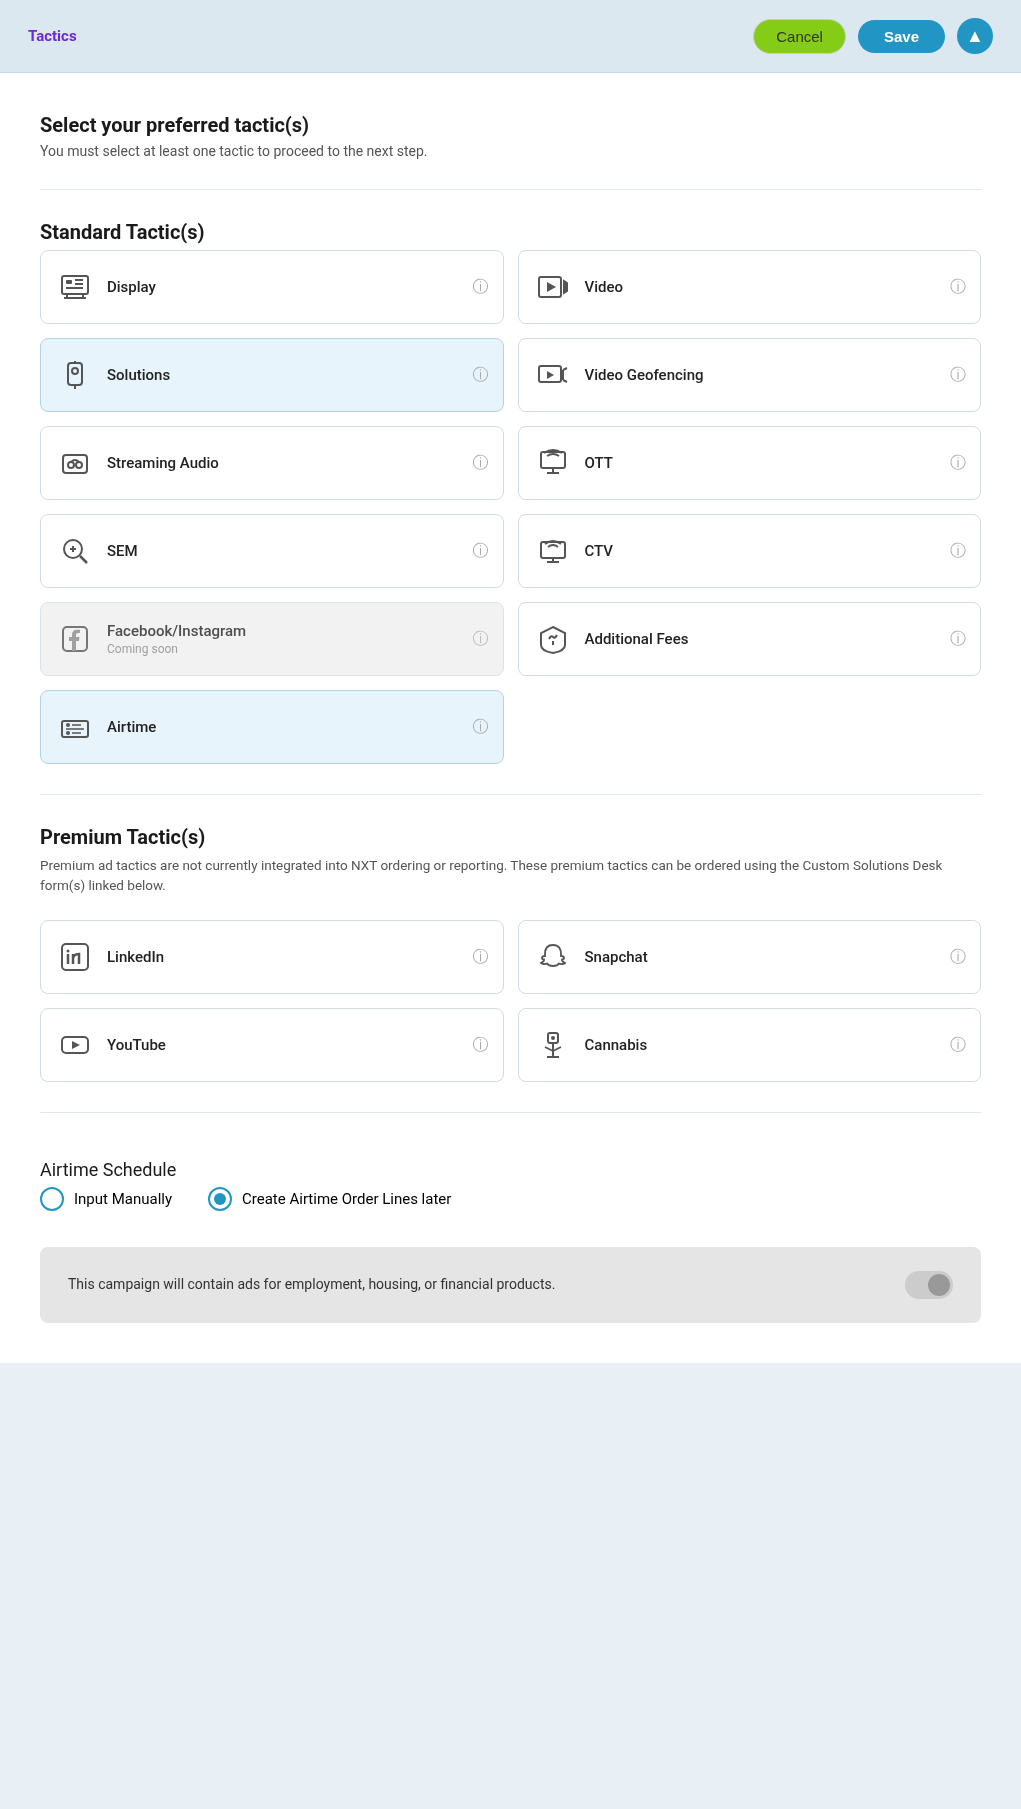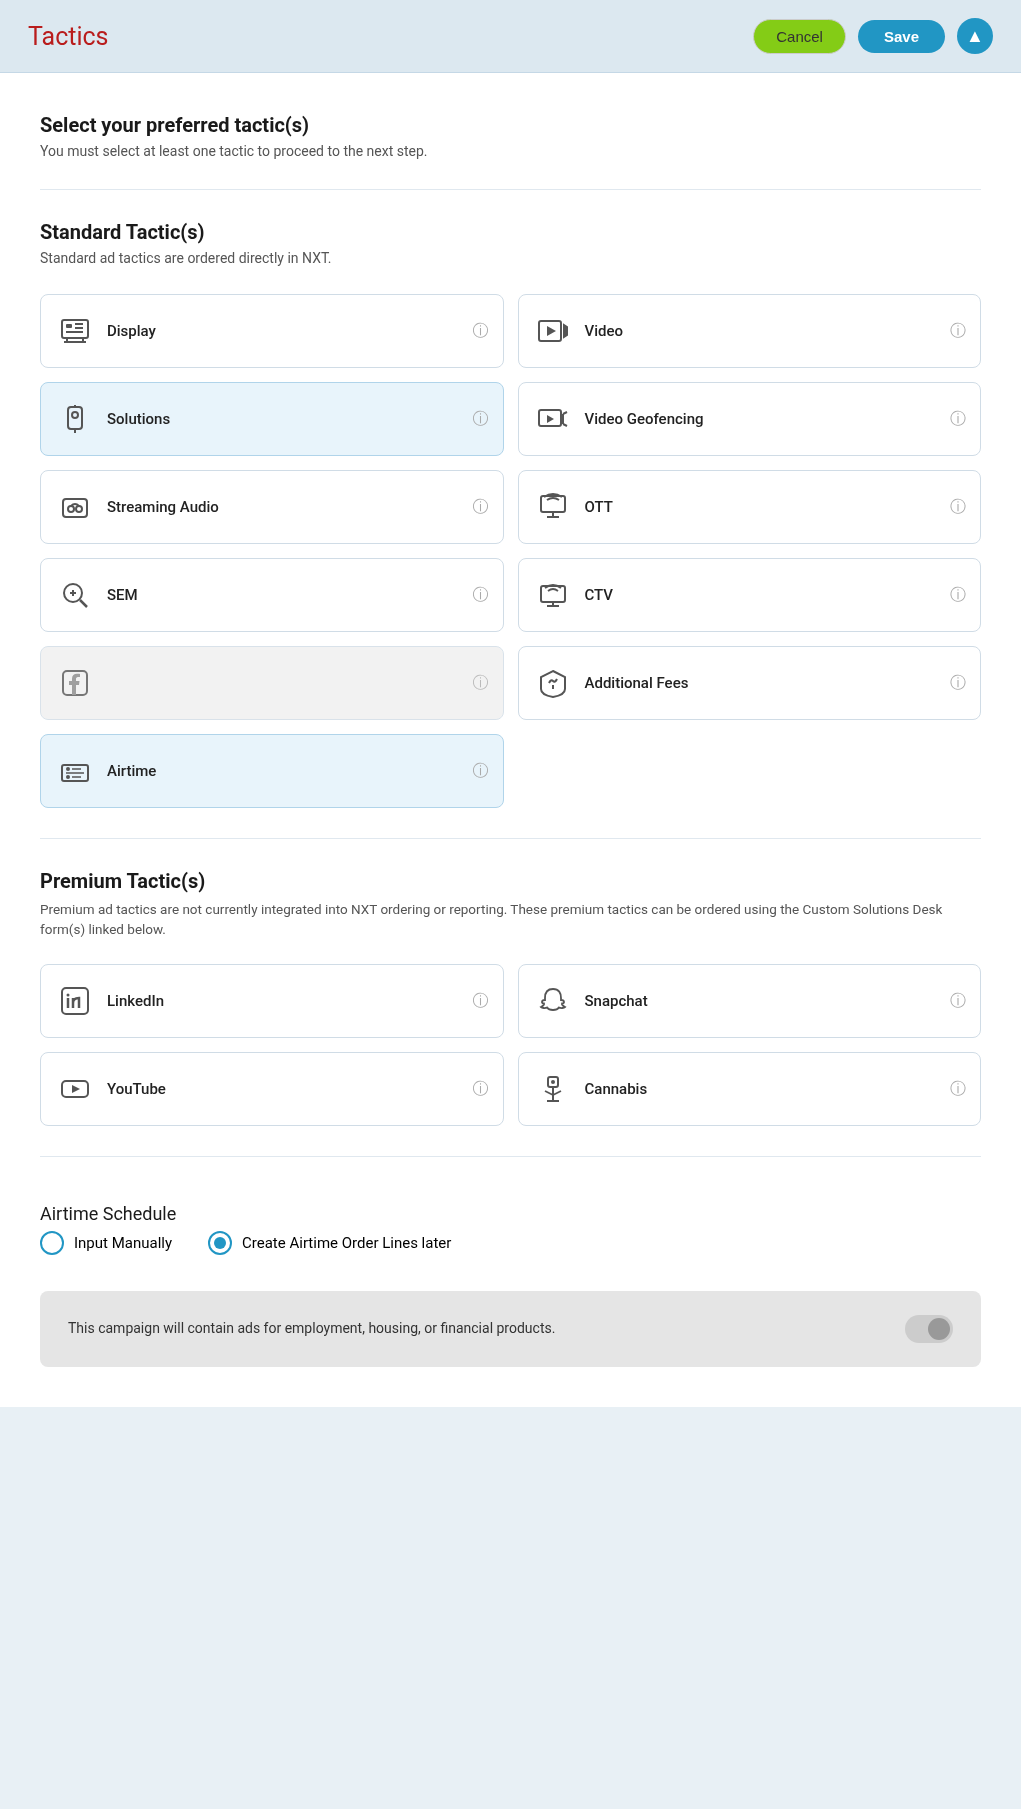--- a/index.html
+++ b/index.html
@@ -13,23 +13,23 @@
     
     .header {
       background: #dce8f0;
       display: flex;
       align-items: center;
       justify-content: space-between;
       padding: 18px 28px;
       border-bottom: 1px solid #c5d8e6;
     }
     .header-title {
-      font-size: 25px;
-      font-weight: 400;
-      color: #b91c1c;
+      font-size: 15px;
+      font-weight: 700;
+      color: #6d28d9;
     }
     .header-actions {
       display: flex;
       align-items: center;
       gap: 12px;
     }
     .btn-cancel {
       background: #84cc16;
       border: 1.5px solid #ccc;
       border-radius: 20px;
@@ -277,21 +277,20 @@
 
   <div>
     <div class="section-title">Select your preferred tactic(s)</div>
     <div class="section-desc">You must select at least one tactic to proceed to the next step.</div>
   </div>
 
   <div class="divider"></div>
 
   <div>
     <div class="section-title">Standard Tactic(s)</div>
-    <div class="section-desc">Standard ad tactics are ordered directly in NXT.</div>
 
     <div class="tactic-grid">
       <div class="tactic-card">
         <div class="tactic-icon">
           <svg viewBox="0 0 32 32">
               <rect x="3" y="5" width="26" height="18" rx="2" stroke-width="2"></rect>
               <line x1="8" y1="23" x2="8" y2="27" stroke-width="2"></line>
               <line x1="24" y1="23" x2="24" y2="27" stroke-width="2"></line>
               <line x1="5" y1="27" x2="27" y2="27" stroke-width="2"></line>
               <rect x="7" y="9" width="6" height="4" rx="1" fill="#555" stroke="none"></rect>
@@ -417,20 +416,24 @@
     </div>
 
     <div class="tactic-grid">
       <div class="tactic-card disabled">
         <div class="tactic-icon">
           <svg viewBox="0 0 32 32">
               <rect x="4" y="4" width="24" height="24" rx="4" stroke-width="2"></rect>
               <path d="M17 28V18h3l0.5-4H17v-2c0-1 0.5-2 2-2h2V7s-1-0.2-3-0.2c-3 0-5 1.8-5 5V14h-3v4h3v10z" fill="#888" stroke="none"></path>
             </svg>
         </div>
+        <div class="tactic-label-wrap">
+          <div class="tactic-label">Facebook/Instagram</div>
+          <div class="tactic-sublabel">Coming soon</div>
+        </div>
         <span class="tactic-info info-icon">ⓘ</span>
       </div>
       <div class="tactic-card">
         <div class="tactic-icon">
           <svg viewBox="0 0 32 32">
               <path d="M16 4 L28 10 L28 22 Q28 28 16 30 Q4 28 4 22 L4 10 Z" stroke-width="2" fill="none"></path>
               <path d="M12 16 Q14 12 16 14 Q18 16 20 12" stroke-width="2" fill="none"></path>
               <line x1="16" y1="18" x2="16" y2="22" stroke-width="2"></line>
             </svg>
         </div>

